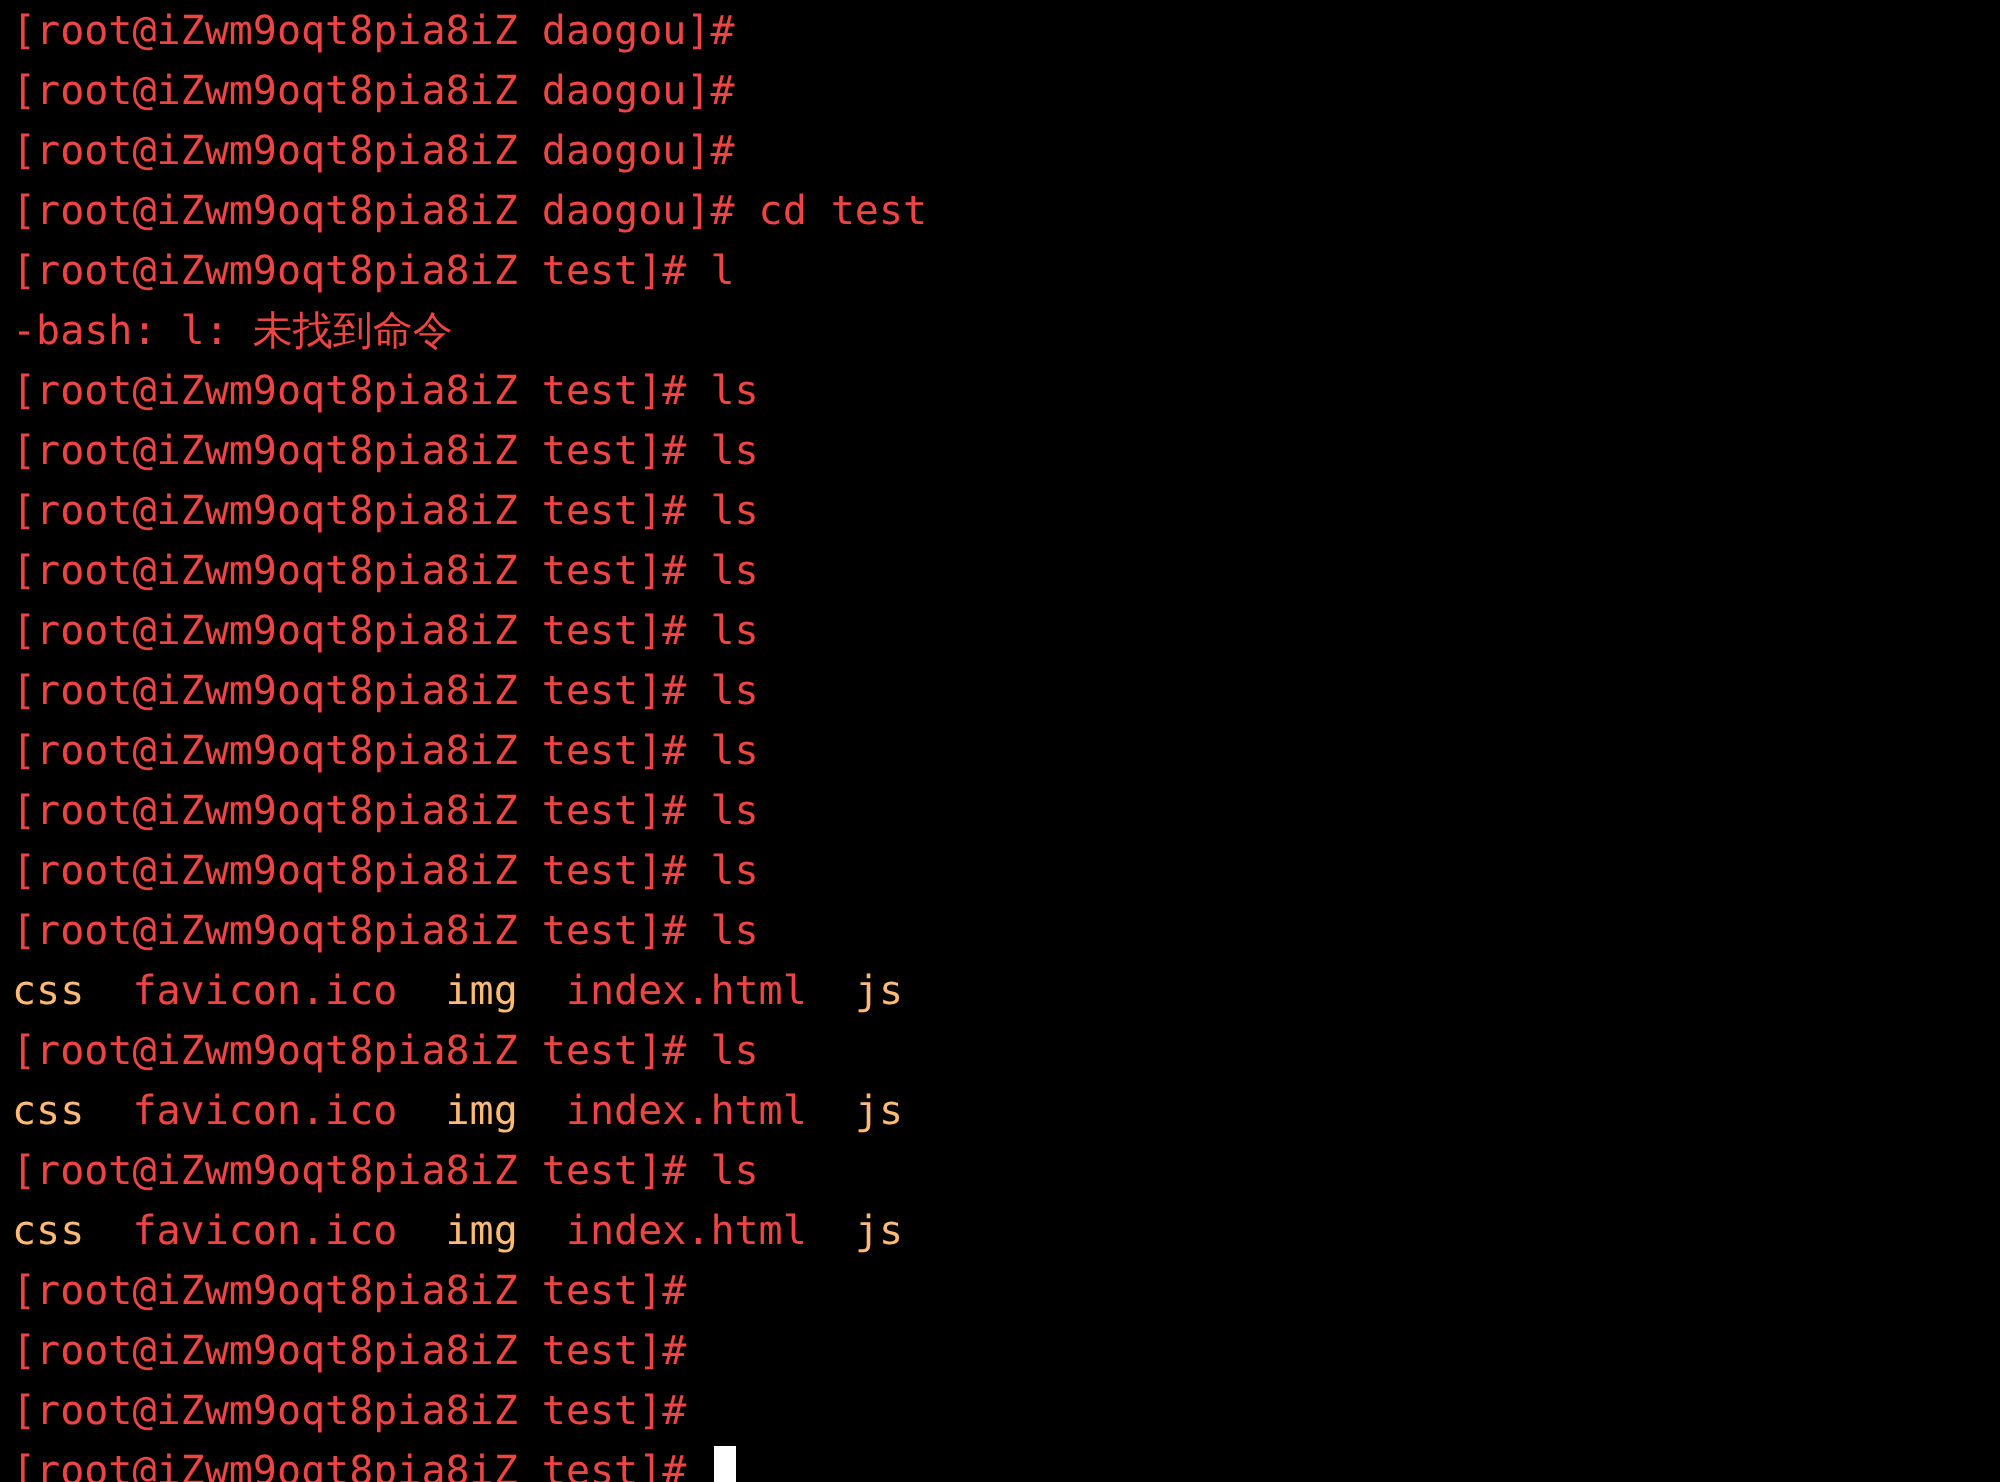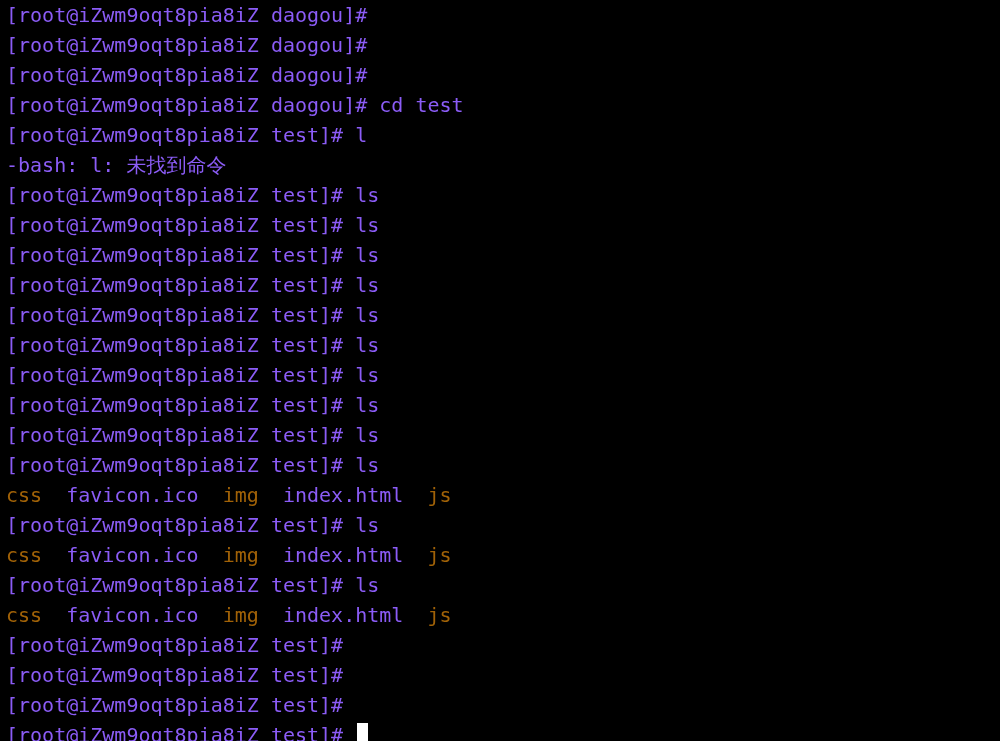--- a/index.html
+++ b/index.html
@@ -13,22 +13,22 @@
     font-size: 20px;
     line-height: 30px;
     overflow: hidden;
   }
   #terminal {
     padding: 0 6px;
     white-space: pre;
   }
   .line { display: block; }
   .seg { white-space: pre; }
-  .white { color: #8b5cf6; }
-  .blue  { color: #a16207; }
+  .white { color: #ef4444; }
+  .blue  { color: #fdba74; }
   .cursor {
     display: inline-block;
     width: 11px;
     height: 22px;
     background: #ffffff;
     vertical-align: -3px;
     margin-left: 2px;
   }
 </style>
 </head>

